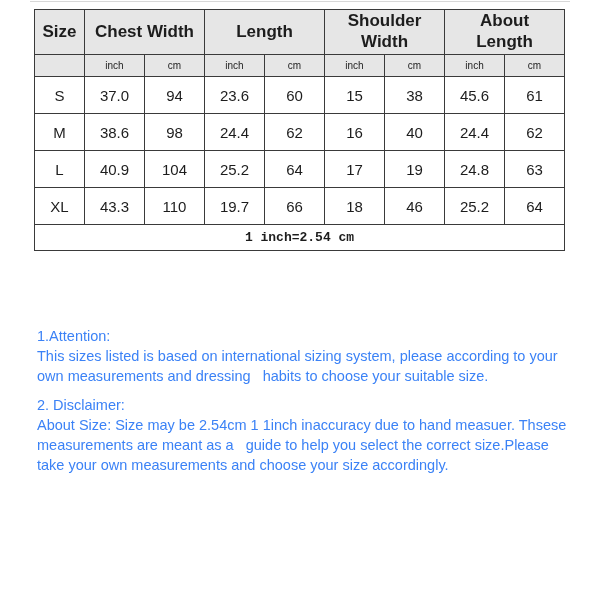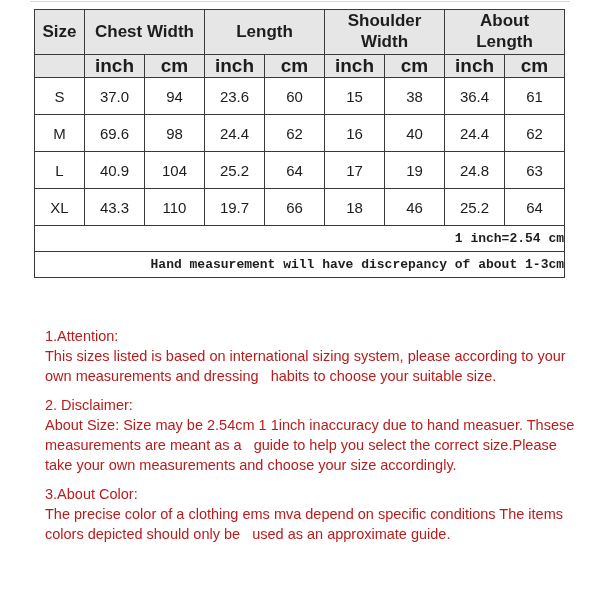--- a/index.html
+++ b/index.html
@@ -35,48 +35,47 @@
   .size-chart thead th { background: #e6e6e6; }
   .size-chart .group-row th {
     height: 45px;
     font-size: 17px;
     font-weight: bold;
     line-height: 1.22;
   }
   .size-chart .group-row th.wrap { padding: 0 12px; }
   .size-chart .unit-row th {
     height: 22px;
-    font-size: 19px;
-    font-weight: bold;
+    font-size: 10px;
+    font-weight: normal;
   }
   .size-chart tbody td {
     height: 37px;
     font-size: 15px;
     background: #ffffff;
   }
   .size-chart tfoot td {
     height: 26px;
     background: #ffffff;
     font-family: "Liberation Mono", monospace;
     font-weight: bold;
     font-size: 13px;
     letter-spacing: 0px;
-    text-align: right;
   }
   .notes {
     position: absolute;
     top: 326px; left: 0;
     width: 600px;
     padding: 0 24px 0 37px;
   }
   .note-para {
-    margin: 0 0 9px 8px;
+    margin: 0 0 9px 0;
     font-size: 14.5px;
     line-height: 20px;
-    color: #b91c1c;
+    color: #3b82f6;
     white-space: pre-wrap;
   }
 </style>
 </head>
 <body>
 
 <div class="page">
   <div class="top-line"></div>
 
   <table class="size-chart">
@@ -114,26 +113,26 @@
     <tbody id="size-rows">
 
     <tr>
           <td>S</td>
           <td>37.0</td>
           <td>94</td>
           <td>23.6</td>
           <td>60</td>
           <td>15</td>
           <td>38</td>
-          <td>36.4</td>
+          <td>45.6</td>
           <td>61</td>
         </tr>
         <tr>
           <td>M</td>
-          <td>69.6</td>
+          <td>38.6</td>
           <td>98</td>
           <td>24.4</td>
           <td>62</td>
           <td>16</td>
           <td>40</td>
           <td>24.4</td>
           <td>62</td>
         </tr>
         <tr>
           <td>L</td>
@@ -155,31 +154,25 @@
           <td>18</td>
           <td>46</td>
           <td>25.2</td>
           <td>64</td>
         </tr>
       </tbody>
     <tfoot>
       <tr>
         <td colspan="9">1 inch=2.54 cm</td>
       </tr>
-      <tr>
-        <td colspan="9">Hand measurement will have discrepancy of about 1-3cm</td>
-      </tr>
     </tfoot>
   </table>
 
   <div class="notes">
     <p class="note-para">1.Attention:
 This sizes listed is based on international sizing system, please according to your
 own measurements and dressing   habits to choose your suitable size.</p>
     <p class="note-para">2. Disclaimer:
 About Size: Size may be 2.54cm 1 1inch inaccuracy due to hand measuer. Thsese
 measurements are meant as a   guide to help you select the correct size.Please
 take your own measurements and choose your size accordingly.</p>
-    <p class="note-para">3.About Color:
-The precise color of a clothing ems mva depend on specific conditions The items
-colors depicted should only be   used as an approximate guide.</p>
   </div>
 </div>
 
 </body></html>

